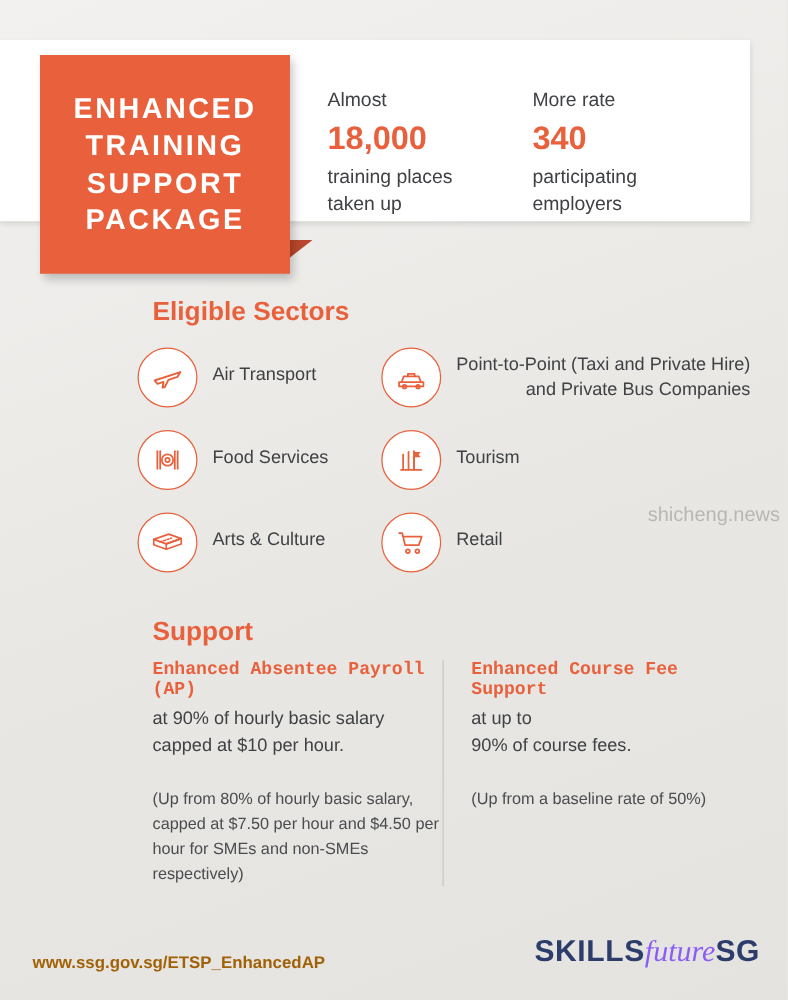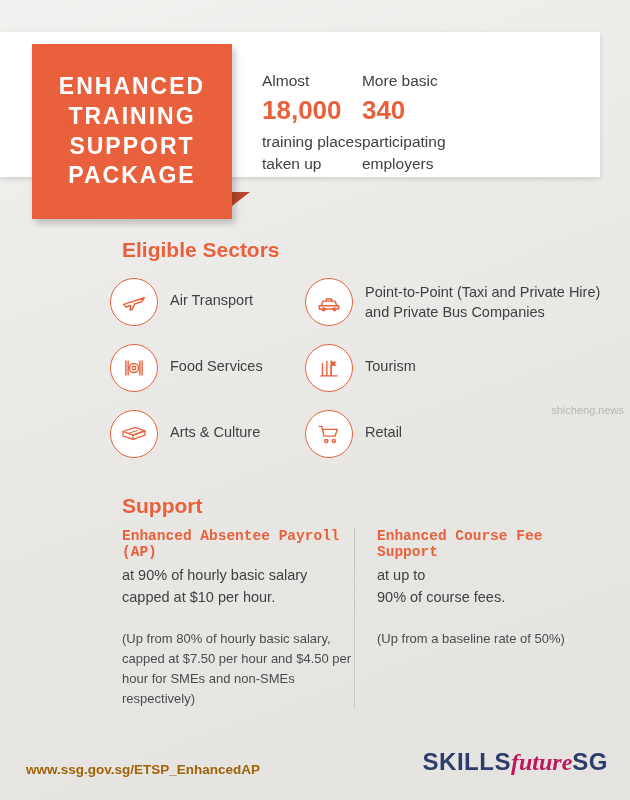--- a/index.html
+++ b/index.html
@@ -51,21 +51,21 @@
   }
   .tail {
     position: absolute;
     left: 232px; top: 170px;
     width: 0; height: 0;
     border-top: 14px solid #b8482c;
     border-right: 18px solid transparent;
   }
   .stats {
     position: absolute; left: 262px; top: 48px;
-    display: flex; 
+    display: flex; gap: 64px;
   }
   .stat .small {
     font-size: 15.5px; color: #3f4144; line-height: 1.45;
   }
   .stat .big {
     font-size: 26px; color: #e8613c; font-weight: bold;
     line-height: 1.35; margin: 1px 0 2px;
   }
 
   
@@ -93,20 +93,21 @@
     display: flex; align-items: center; justify-content: center;
     flex: 0 0 48px;
   }
   .badge svg { display: block; }
   .slabel {
     margin-left: 12px;
     font-size: 14.5px;
     color: #3f4144;
     line-height: 1.35;
     padding-top: 13px;
+    text-align: right;
   }
   .slabel.two { padding-top: 5px; }
 
   
   .support {
     position: absolute; left: 122px; top: 528px;
     width: 470px;
     display: flex;
   }
   .scolumn { width: 232px; }
@@ -141,30 +142,30 @@
   }
   .logo {
     position: absolute; right: 22px; top: 748px;
     text-align: right;
   }
   .logo .l1 {
     font-size: 24px; color: #2c3c6b; font-weight: bold; letter-spacing: 0.5px;
   }
   .logo .l1 .cursive {
     font-family: "Liberation Serif", serif;
-    font-style: italic; font-weight: bold;
-    color: #be185d; letter-spacing: 0;
+    font-style: italic; font-weight: normal;
+    color: #8b5cf6; letter-spacing: 0;
   }
   .logo .l2 {
     font-size: 10px; color: #2c3c6b; letter-spacing: 2.6px;
     margin-top: 2px;
   }
   .watermark {
     position: absolute; right: 6px; top: 404px;
-    font-size: 11px; color: #b9b7b4;
+    font-size: 16px; color: #b9b7b4;
   }
   .edge-left {
     position: absolute; left: 0; top: 32px; width: 20px; height: 120px;
     background: #ffffff; opacity: 0.85;
   }
 </style>
 </head>
 <body>
 
 <div id="page">
@@ -177,21 +178,21 @@
       <div class="white-card"></div>
 
       <div class="stats">
         <div class="stat">
           <div class="small">Almost</div>
           <div class="big">18,000</div>
           <div class="small" style="white-space:pre-line">training places
 taken up</div>
         </div>
         <div class="stat">
-          <div class="small">More basic</div>
+          <div class="small">More rate</div>
           <div class="big">340</div>
           <div class="small" style="white-space:pre-line">participating
 employers</div>
         </div>
       </div>
 
       <div class="tail"></div>
 
       <div class="orange-box">
         <div class="tline">ENHANCED</div>

